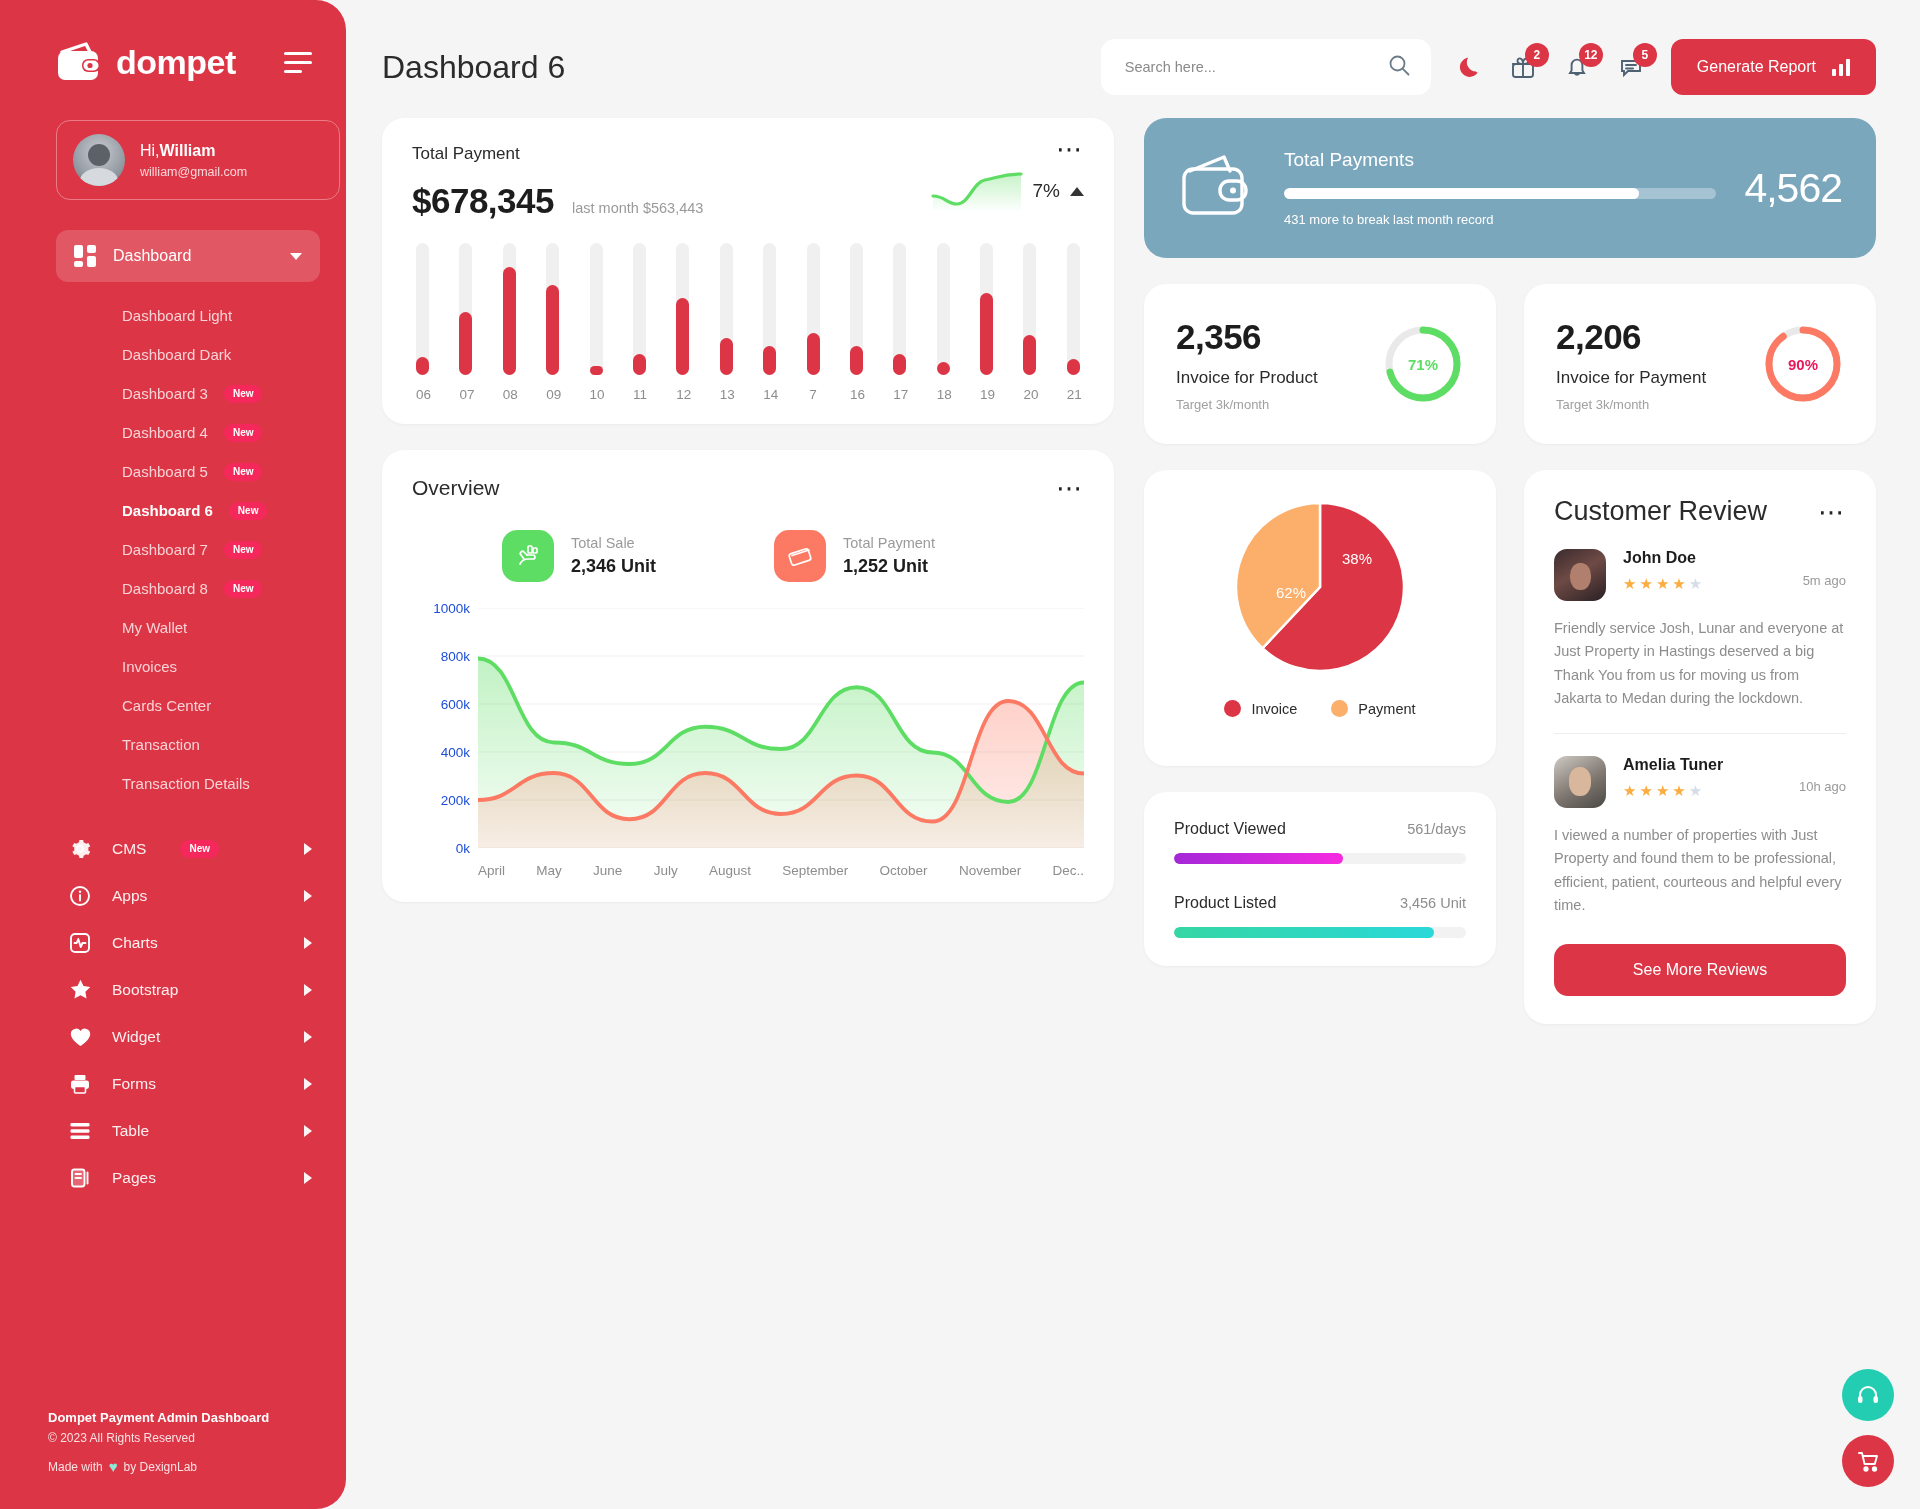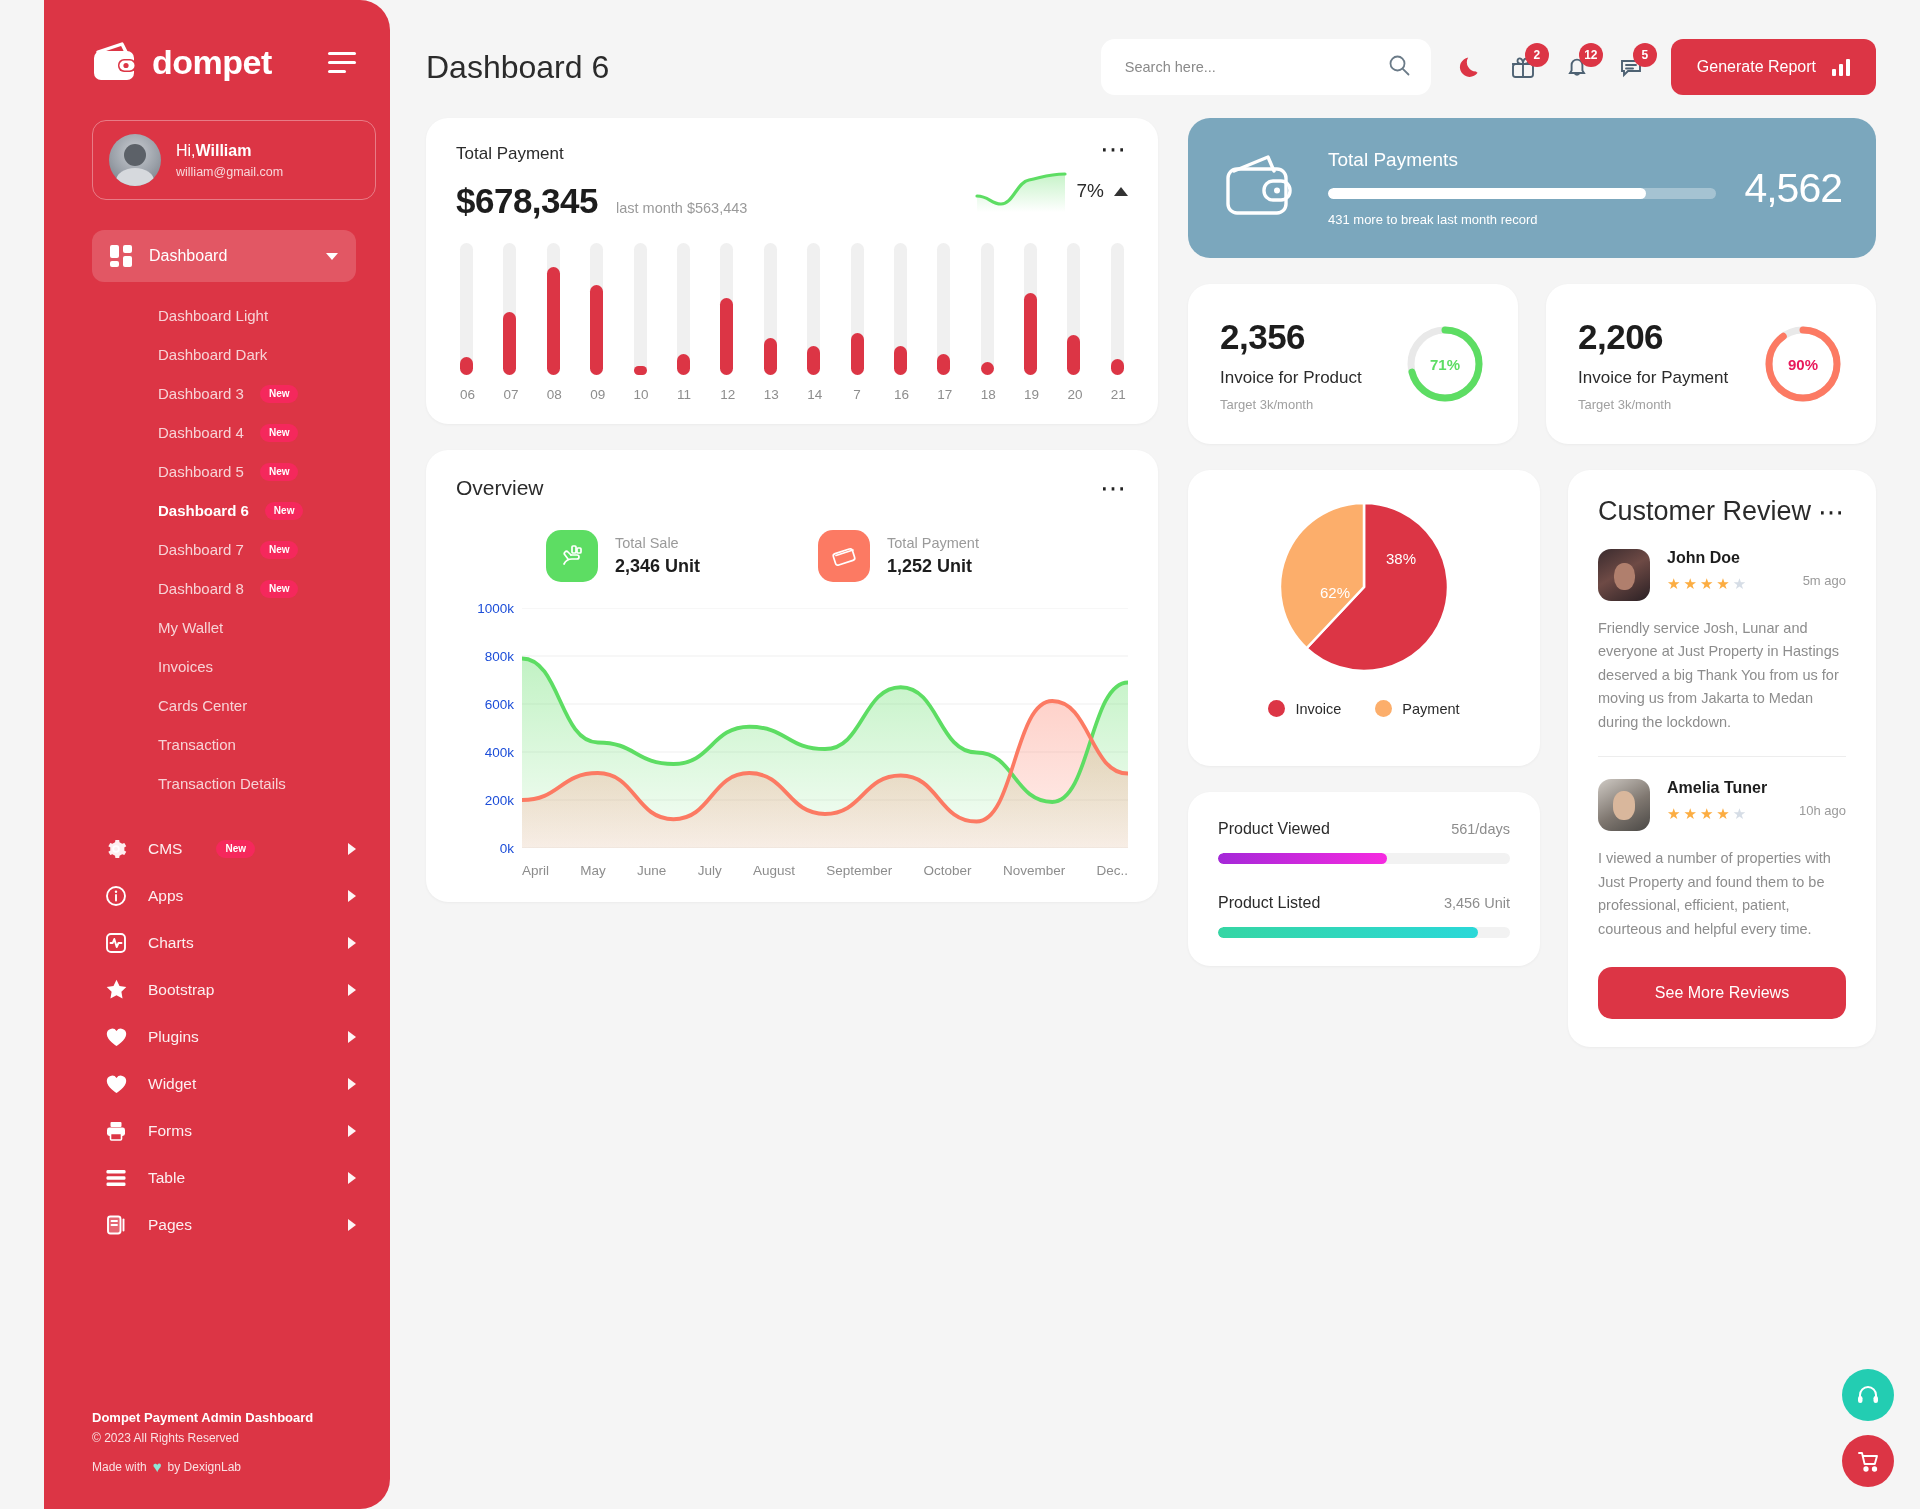--- a/index.html
+++ b/index.html
@@ -9,24 +9,23 @@
     font-family: "Liberation Sans", sans-serif;
     overflow: hidden;
   }
   .app { position: relative; width: 1920px; height: 1509px; display: flex; }
 
   
   .sidebar {
     width: 346px; flex: 0 0 346px;
     background: #dc3545;
     border-radius: 0 30px 30px 0;
-    padding: 28px 0 0 0;
+    padding: 28px 0 0 8px;
     position: relative;
     overflow: hidden;
-    margin-left: 44px;
   }
   .brand-row { display: flex; align-items: center; padding: 14px 34px 0 48px; gap: 14px; }
   .wallet-logo { width: 46px; height: 40px; position: relative; flex: 0 0 46px; }
   .brand-text { font-size: 34px; font-weight: 700; color: #fff; letter-spacing: -0.5px; line-height: 1; }
   .hamburger { margin-left: auto; width: 28px; display: flex; flex-direction: column; gap: 6px; cursor: pointer; }
   .hamburger i { display: block; height: 3px; background: #fff; border-radius: 2px; }
   .hamburger i:nth-child(1) { width: 28px; }
   .hamburger i:nth-child(2) { width: 28px; }
   .hamburger i:nth-child(3) { width: 18px; }
 
@@ -373,30 +372,20 @@
 
     <span class="arrow-right"></span>
   </div>
   <div class="mainmenu-item">
     <span class="mi-icon">
             <svg width="23" height="23" viewBox="0 0 23 23" fill="#fff">
               <path d="M11.5 1.8l3 6.1 6.8 1-4.9 4.8 1.15 6.7-6.05-3.2-6.05 3.2L6.6 13.7 1.7 8.9l6.8-1z"></path>
             </svg>
           </span>
     <span class="txt">Bootstrap</span>
-
-    <span class="arrow-right"></span>
-  </div>
-  <div class="mainmenu-item">
-    <span class="mi-icon">
-            <svg width="23" height="22" viewBox="0 0 23 22" fill="#fff">
-              <path d="M11.5 20S1.8 13.9 1.8 7.9A5.3 5.3 0 0 1 11.5 5a5.3 5.3 0 0 1 9.7 2.9c0 6-9.7 12.1-9.7 12.1z"></path>
-            </svg>
-          </span>
-    <span class="txt">Plugins</span>
 
     <span class="arrow-right"></span>
   </div>
   <div class="mainmenu-item">
     <span class="mi-icon">
             <svg width="23" height="22" viewBox="0 0 23 22" fill="#fff">
               <path d="M11.5 20S1.8 13.9 1.8 7.9A5.3 5.3 0 0 1 11.5 5a5.3 5.3 0 0 1 9.7 2.9c0 6-9.7 12.1-9.7 12.1z"></path>
             </svg>
           </span>
     <span class="txt">Widget</span>

